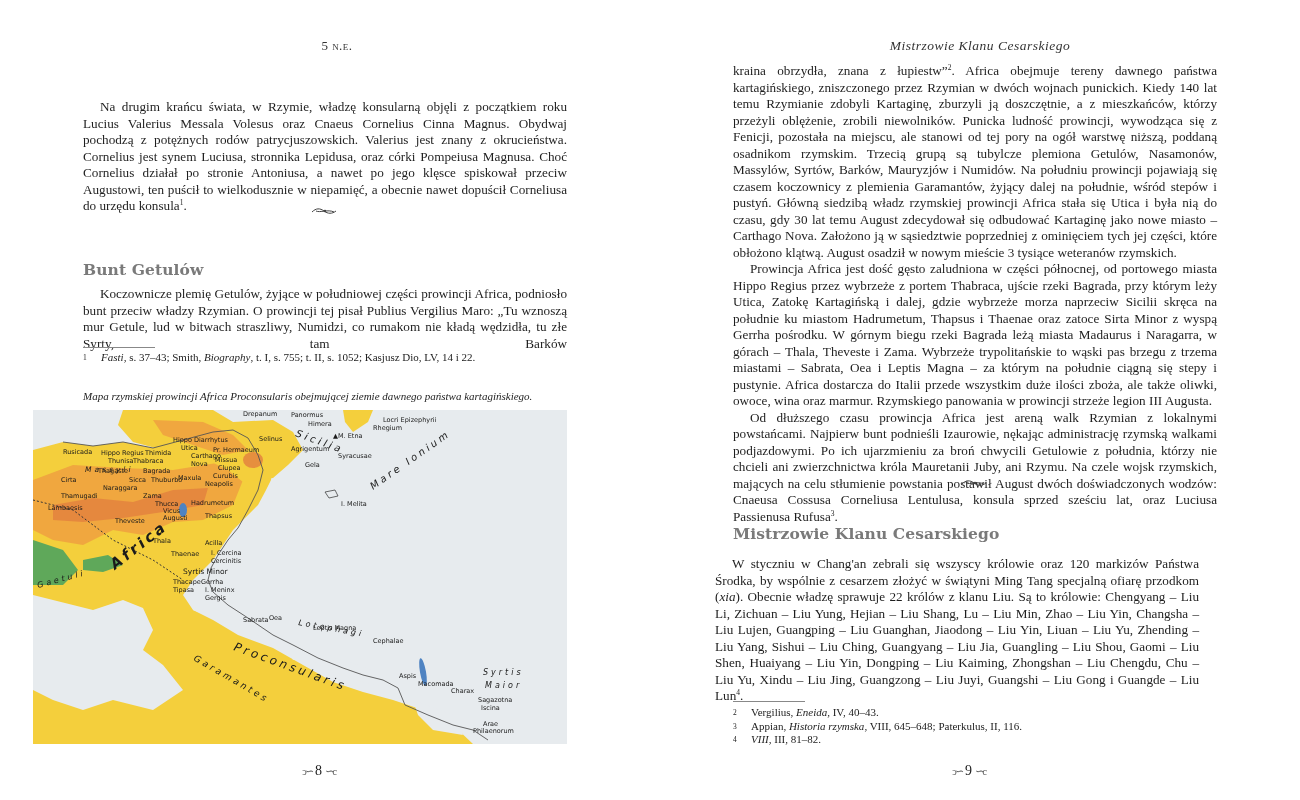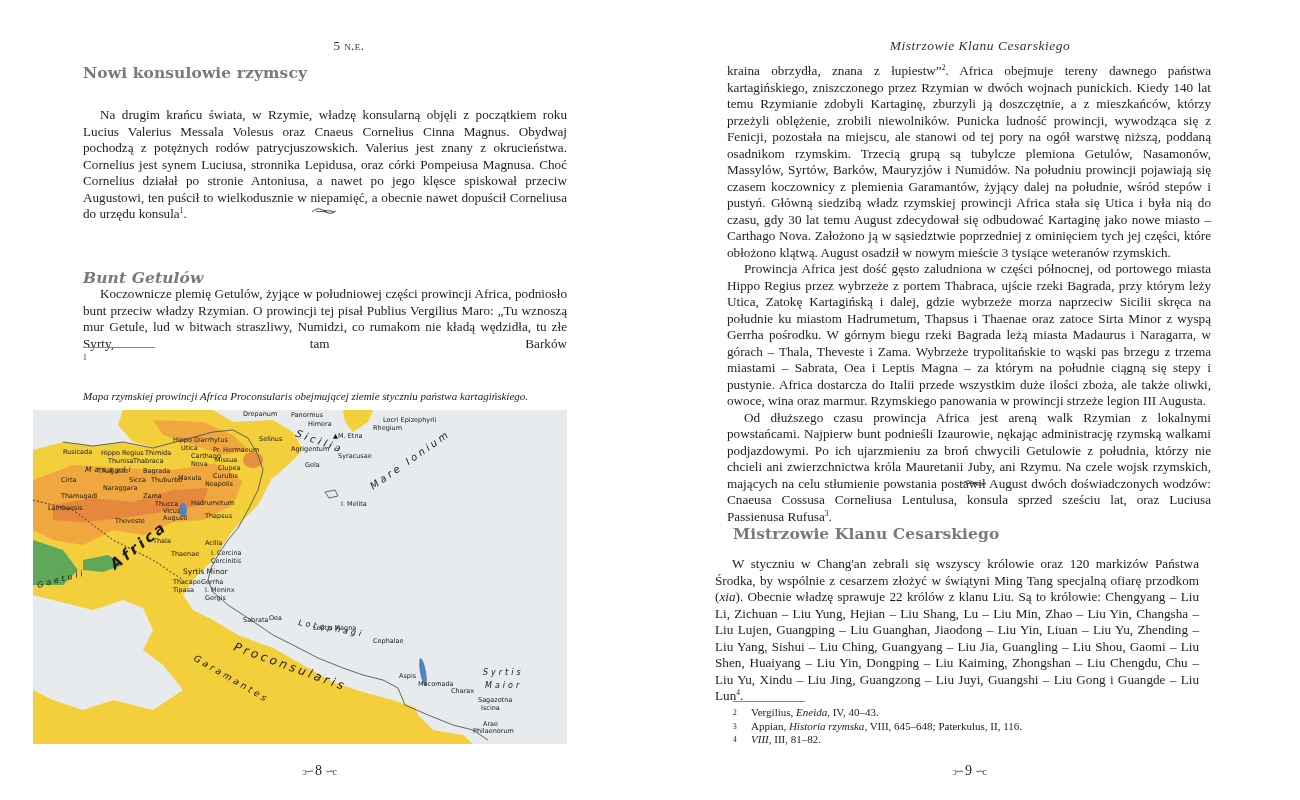--- a/index.html
+++ b/index.html
@@ -7,21 +7,21 @@
   body { position: relative; font-family: "Liberation Serif", "DejaVu Serif", serif; color: #222; }
 
   .page { position: absolute; top: 0; height: 800px; }
   .page-left { left: 0; width: 650px; }
   .page-right { left: 650px; width: 650px; }
 
   .running-head {
     position: absolute; top: 38px; width: 100%; text-align: center;
     font-size: 13px; color: #333; letter-spacing: 0.5px;
   }
-  .running-head.left { left: 16px; width: 650px; padding-left: 16px; }
+  .running-head.left { left: 4px; width: 650px; padding-left: 16px; }
   .running-head.left span.small { font-variant: small-caps; font-size: 13px; }
   .running-head.right { font-style: italic; font-size: 13.5px; left: 0; }
 
   .section-heading {
     position: absolute; font-family: "DejaVu Serif", serif; font-weight: bold;
     font-size: 15.5px; color: #7a7a7a; letter-spacing: 0.1px;
   }
   .body-text {
     position: absolute; font-size: 13.2px; line-height: 16.5px; text-align: justify;
     color: #1e1e1e; hyphens: manual;
@@ -51,45 +51,45 @@
 </style>
 </head>
 <body>
 
 <div class="page page-left">
   <div class="running-head left">
     <span>5</span>
     <span class="small">n.e.</span>
   </div>
 
-  <div class="section-heading" style="left:83px; top:63px;">Nowi konsulowie rzymscy</div>
-
-  <div class="body-text" style="left:83px; top:107px; width:484px;">
+
+  <div class="body-text" style="left:83px; top:99px; width:484px;">
     <p><span>Na drugim krańcu świata, w Rzymie, władzę konsularną objęli z początkiem roku Lucius Valerius Messala Volesus oraz Cnaeus Cornelius Cinna Magnus. Obydwaj pochodzą z potężnych rodów patrycjuszowskich. Valerius jest znany z okrucieństwa. Cornelius jest synem Luciusa, stronnika Lepidusa, oraz córki Pompeiusa Magnusa. Choć Cornelius działał po stronie Antoniusa, a nawet po jego klęsce spiskował przeciw Augustowi, ten puścił to wielkodusznie w niepamięć, a obecnie nawet dopuścił Corneliusa do urzędu konsula</span><sup>1</sup>.</p>
   </div>
 
   <svg class="ornament" style="left:310px; top:206px;" viewBox="0 0 30 10">
     <path d="M2 6 C6 2, 10 2, 14 5 C18 8, 22 8, 26 5 M6 5 C10 7, 18 3, 24 6" stroke="#444" stroke-width="1" fill="none"></path>
     <circle cx="15" cy="5" r="1.3" fill="#444"></circle>
   </svg>
 
-  <div class="section-heading" style="left:83px; top:268px;font-style:italic;">Bunt Getulów</div>
+  <div class="section-heading" style="left:83px; top:260px;">Bunt Getulów</div>
 
   <div class="body-text" style="left:83px; top:286px; width:484px;">
     <p style="text-align-last: justify;">Koczownicze plemię Getulów, żyjące w południowej części prowincji Africa, podniosło bunt przeciw władzy Rzymian. O prowincji tej pisał Publius Vergilius Maro: „Tu wznoszą mur Getule, lud w bitwach straszliwy, Numidzi, co rumakom nie kładą wędzidła, tu złe Syrty, tam Barków</p>
   </div>
 
   <div class="fn-rule" style="left:83px; top:347px;"></div>
   <div class="footnotes" style="left:83px; top:351px; width:484px;" id="fn-left">
       <div class="footnote">
         <span class="num">1</span>
+        <span><i>Fasti</i><span>, s. 37–43; Smith, </span><i>Biography</i><span>, t. I, s. 755; t. II, s. 1052; Kasjusz Dio, LV, 14 i 22.</span></span>
       </div>
     </div>
 
-  <div class="caption" style="left:83px; top:390px;">Mapa rzymskiej prowincji Africa Proconsularis obejmującej ziemie styczniu państwa kartagińskiego.</div>
+  <div class="caption" style="left:83px; top:390px;">Mapa rzymskiej prowincji Africa Proconsularis obejmującej ziemie dawnego państwa kartagińskiego.</div>
 
   <div class="map">
     <svg width="534" height="334" viewBox="0 0 534 334">
 
       <path d="M0 40 L30 32 L60 36 L90 32 L120 38 L150 30 L180 22 L200 20 L215 28 L230 40 L240 55 L238 70 L232 82 L225 95 L212 108 L200 120 L190 135 L180 150 L160 170 L150 185 L160 200 L180 210 L205 225 L240 238 L270 255 L300 272 L330 282 L360 290 L390 300 L420 315 L440 334 L0 334 Z" fill="#f4cf3c"></path>
       <path d="M0 70 L40 55 L90 58 L140 60 L190 52 L210 70 L200 95 L170 110 L140 112 L110 125 L80 120 L50 135 L20 130 L0 120 Z" fill="#eea03f" opacity="0.85"></path>
       <path d="M20 95 L60 88 L100 92 L140 80 L175 78 L170 95 L130 102 L90 108 L50 112 L20 110 Z" fill="#e27e3f" opacity="0.75"></path>
       <path d="M0 130 L30 140 L45 160 L30 175 L0 175 Z" fill="#5fa85a"></path>
       <path d="M50 150 L75 145 L90 155 L70 162 L50 160 Z" fill="#5fa85a"></path>
 
@@ -194,21 +194,21 @@
   <div class="folio" style="left:302px;">
     <span class="curl">ↄ∽</span>
     <span>8</span>
     <span class="curl">∽c</span>
   </div>
 </div>
 
 <div class="page page-right">
   <div class="running-head right" style="left:0; width:650px; padding-left:10px;">Mistrzowie Klanu Cesarskiego</div>
 
-  <div class="body-text" style="left:77px; top:63px; width:484px;">
+  <div class="body-text" style="left:83px; top:63px; width:484px;">
     <p class="noindent"><span>kraina obrzydła, znana z łupiestw”</span><sup>2</sup><span>. Africa obejmuje tereny dawnego państwa kartagińskiego, zniszczonego przez Rzymian w dwóch wojnach punickich. Kiedy 140 lat temu Rzymianie zdobyli Kartaginę, zburzyli ją doszczętnie, a z mieszkańców, którzy przeżyli oblężenie, zrobili niewolników. Punicka ludność prowincji, wywodząca się z Fenicji, pozostała na miejscu, ale stanowi od tej pory na ogół warstwę niższą, poddaną osadnikom rzymskim. Trzecią grupą są tubylcze plemiona Getulów, Nasamonów, Massylów, Syrtów, Barków, Mauryzjów i Numidów. Na południu prowincji pojawiają się czasem koczownicy z plemienia Garamantów, żyjący dalej na południe, wśród stepów i pustyń. Główną siedzibą władz rzymskiej prowincji Africa stała się Utica i była nią do czasu, gdy 30 lat temu August zdecydował się odbudować Kartaginę jako nowe miasto – Carthago Nova. Założono ją w sąsiedztwie poprzedniej z ominięciem tych jej części, które obłożono klątwą. August osadził w nowym mieście 3 tysiące weteranów rzymskich.</span></p>
     <p>Prowincja Africa jest dość gęsto zaludniona w części północnej, od portowego miasta Hippo Regius przez wybrzeże z portem Thabraca, ujście rzeki Bagrada, przy którym leży Utica, Zatokę Kartagińską i dalej, gdzie wybrzeże morza naprzeciw Sicilii skręca na południe ku miastom Hadrumetum, Thapsus i Thaenae oraz zatoce Sirta Minor z wyspą Gerrha pośrodku. W górnym biegu rzeki Bagrada leżą miasta Madaurus i Naragarra, w górach – Thala, Theveste i Zama. Wybrzeże trypolitańskie to wąski pas brzegu z trzema miastami – Sabrata, Oea i Leptis Magna – za którym na południe ciągną się stepy i pustynie. Africa dostarcza do Italii przede wszystkim duże ilości zboża, ale także oliwki, owoce, wina oraz marmur. Rzymskiego panowania w prowincji strzeże legion III Augusta.</p>
     <p><span>Od dłuższego czasu prowincja Africa jest areną walk Rzymian z lokalnymi powstańcami. Najpierw bunt podnieśli Izaurowie, nękając administrację rzymską walkami podjazdowymi. Po ich ujarzmieniu za broń chwycili Getulowie z południa, którzy nie chcieli ani zwierzchnictwa króla Mauretanii Juby, ani Rzymu. Na czele wojsk rzymskich, mających na celu stłumienie powstania postawił August dwóch doświadczonych wodzów: Cnaeusa Cossusa Corneliusa Lentulusa, konsula sprzed sześciu lat, oraz Luciusa Passienusa Rufusa</span><sup>3</sup>.</p>
   </div>
 
   <svg class="ornament" style="left:310px; top:478px;" viewBox="0 0 30 10">
     <path d="M2 6 C6 2, 10 2, 14 5 C18 8, 22 8, 26 5 M6 5 C10 7, 18 3, 24 6" stroke="#444" stroke-width="1" fill="none"></path>
     <circle cx="15" cy="5" r="1.3" fill="#444"></circle>
   </svg>
 

